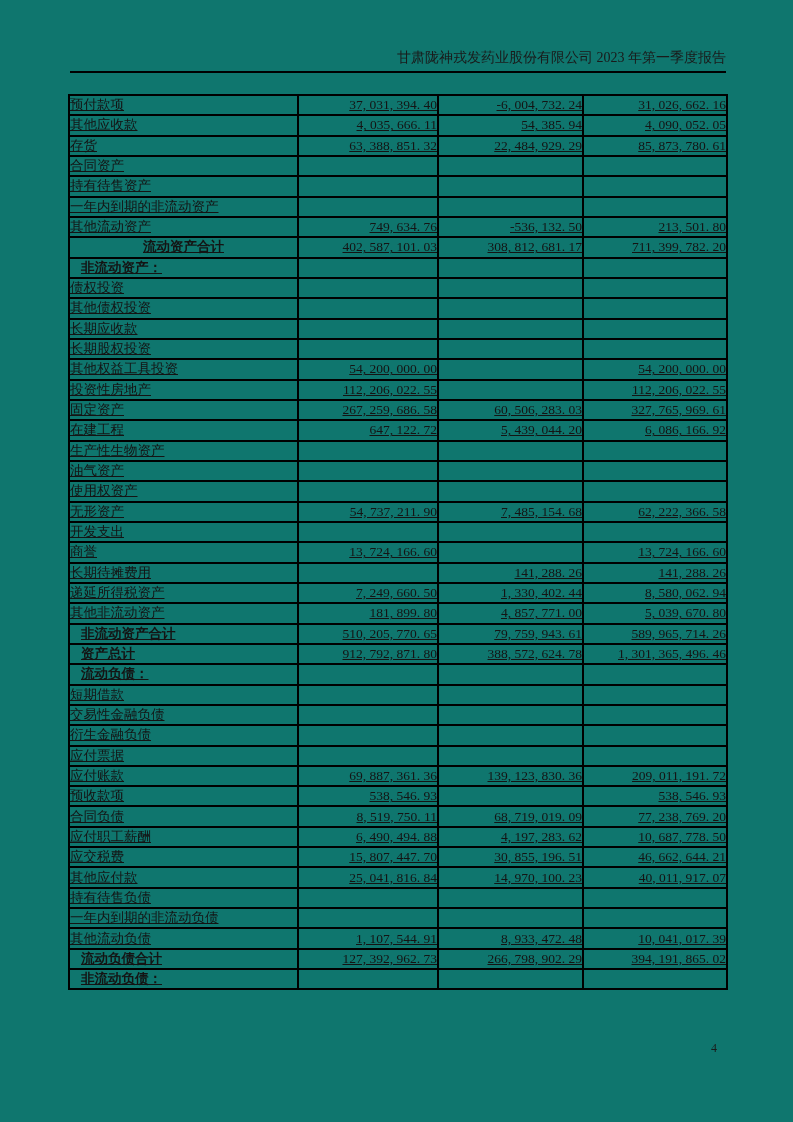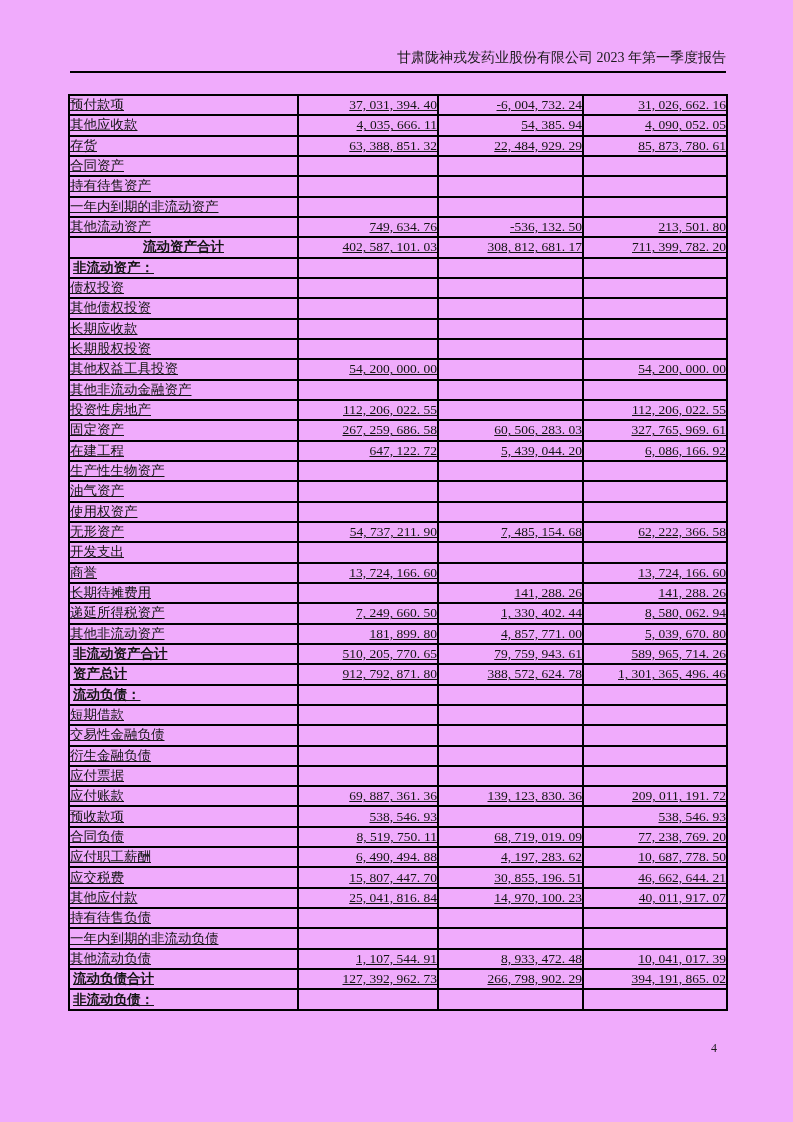--- a/index.html
+++ b/index.html
@@ -4,21 +4,21 @@
 <style>
   html, body {
     margin: 0;
     padding: 0;
     background: #ffffff;
   }
   .page {
     position: relative;
     width: 793px;
     height: 1122px;
-    background: #f0abfc;
+    background: #0f766e;
     overflow: hidden;
     font-family: "Liberation Serif", "DejaVu Serif", serif;
     color: #141414;
   }
   .header {
     position: absolute;
     top: 50px;
     right: 67px;
     font-size: 14px;
     line-height: 16px;
@@ -58,21 +58,21 @@
     text-align: left;
     padding-left: 18px;
   }
   td.num {
     text-align: right;
     padding-right: 7px;
   }
   tr.row-section td.label,
   tr.row-total td.label {
     font-weight: bold;
-    padding-left: 3px;
+    padding-left: 11px;
     margin-left: 44px;
   }
   tr.row-total-center td.label {
     font-weight: bold;
     text-align: center;
     padding-left: 0;
   }
   .page-number {
     position: absolute;
     top: 1041px;
@@ -178,26 +178,20 @@
     <td class="num"></td>
     <td class="num"></td>
   </tr>
         <tr class="row-item">
     <td class="label">其他权益工具投资</td>
     <td class="num">54, 200, 000. 00</td>
     <td class="num"></td>
     <td class="num">54, 200, 000. 00</td>
   </tr>
         <tr class="row-item">
-    <td class="label">其他非流动金融资产</td>
-    <td class="num"></td>
-    <td class="num"></td>
-    <td class="num"></td>
-  </tr>
-        <tr class="row-item">
     <td class="label">投资性房地产</td>
     <td class="num">112, 206, 022. 55</td>
     <td class="num"></td>
     <td class="num">112, 206, 022. 55</td>
   </tr>
         <tr class="row-item">
     <td class="label">固定资产</td>
     <td class="num">267, 259, 686. 58</td>
     <td class="num">60, 506, 283. 03</td>
     <td class="num">327, 765, 969. 61</td>

